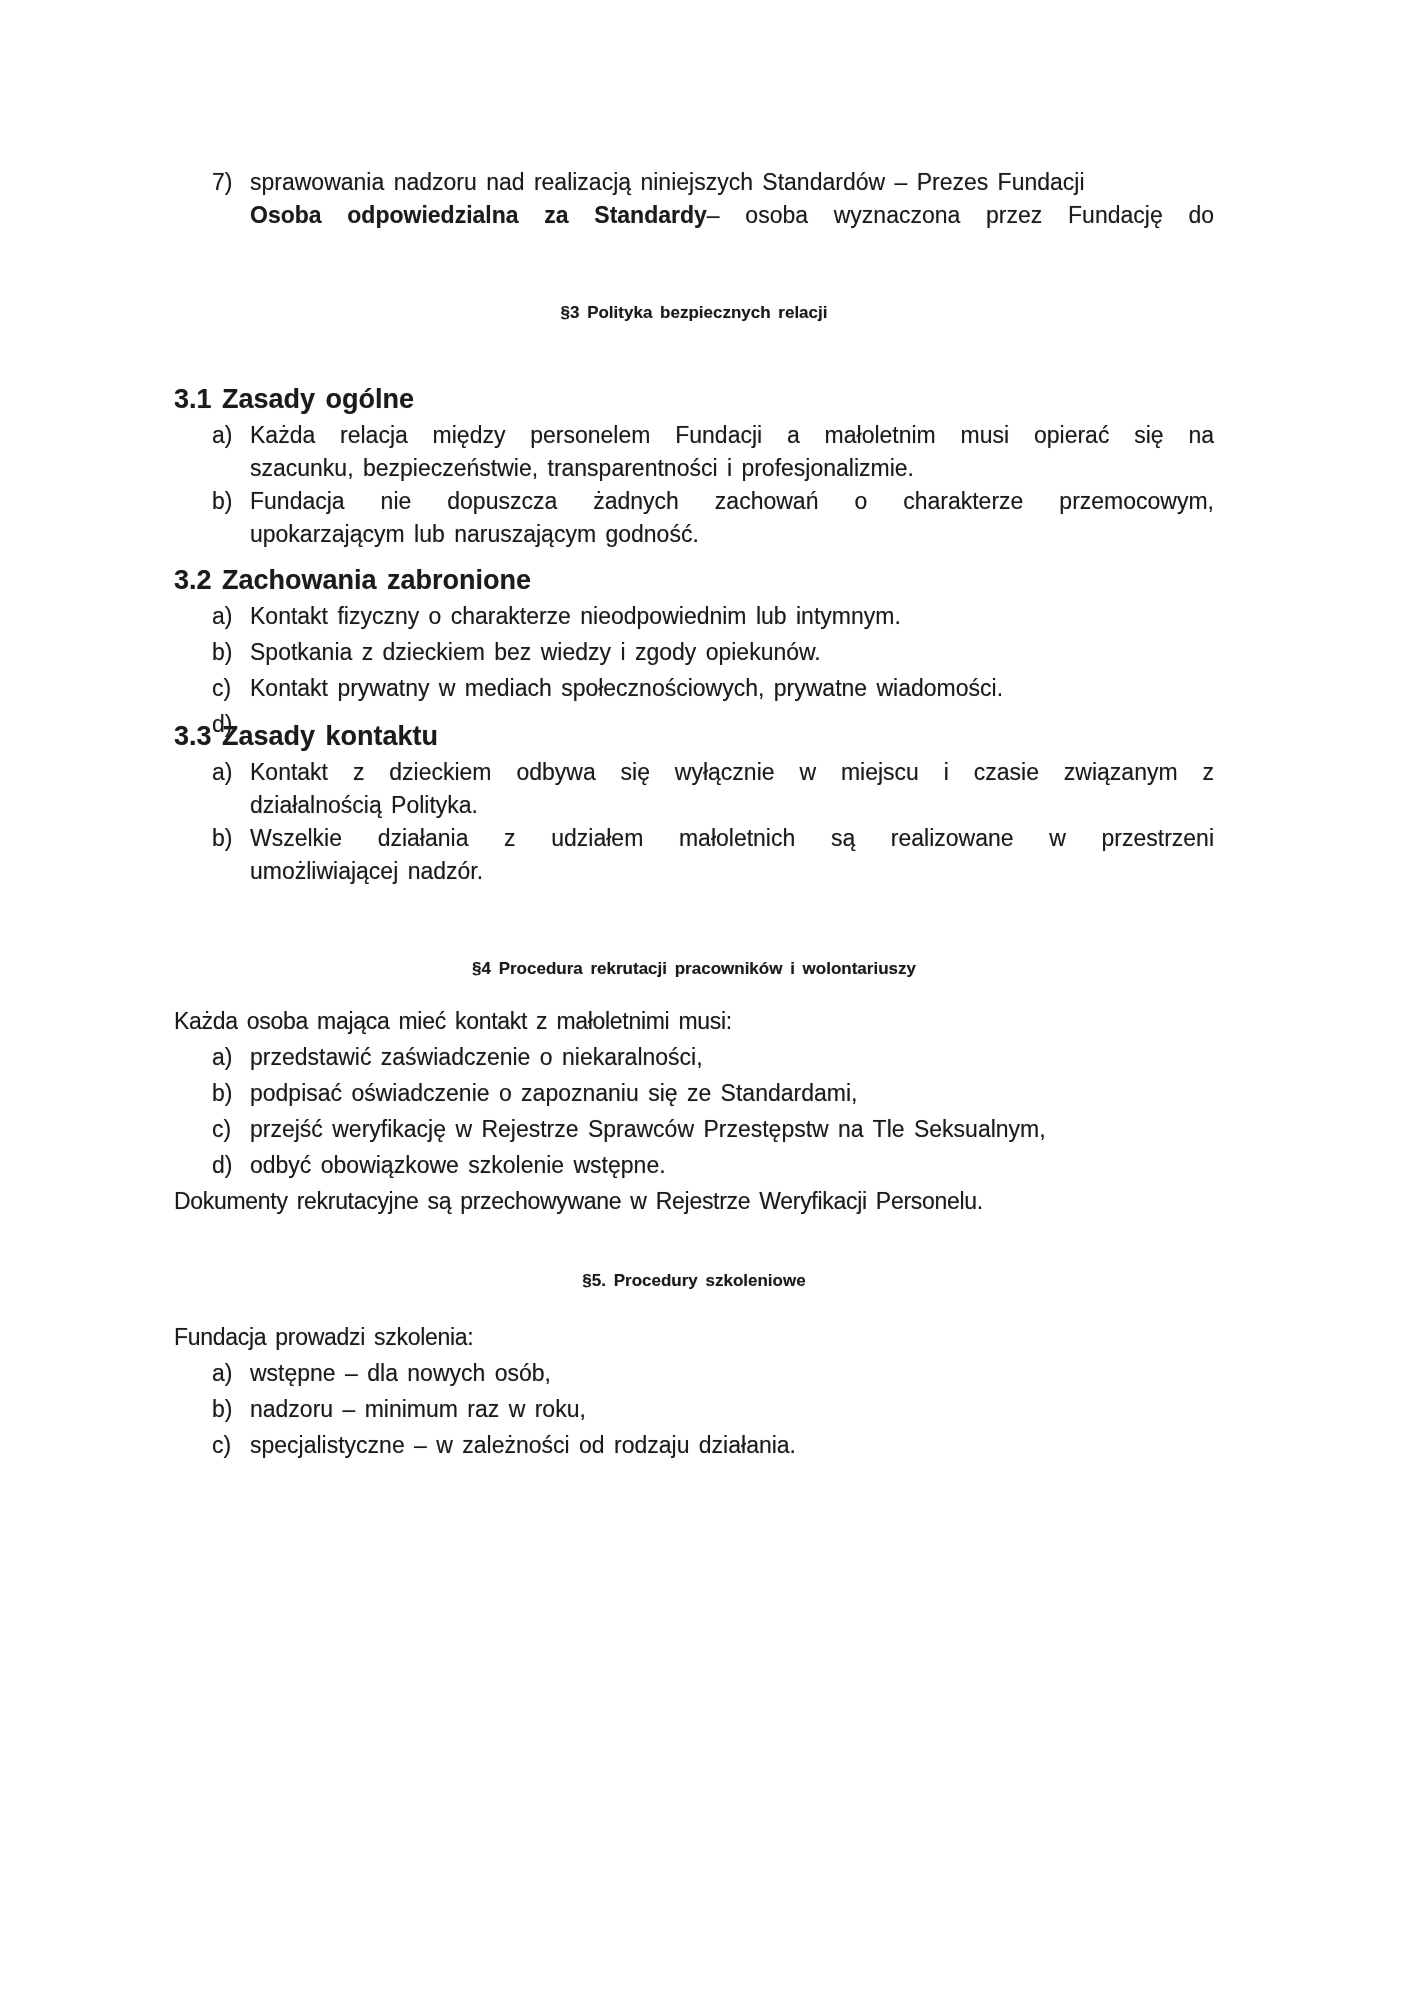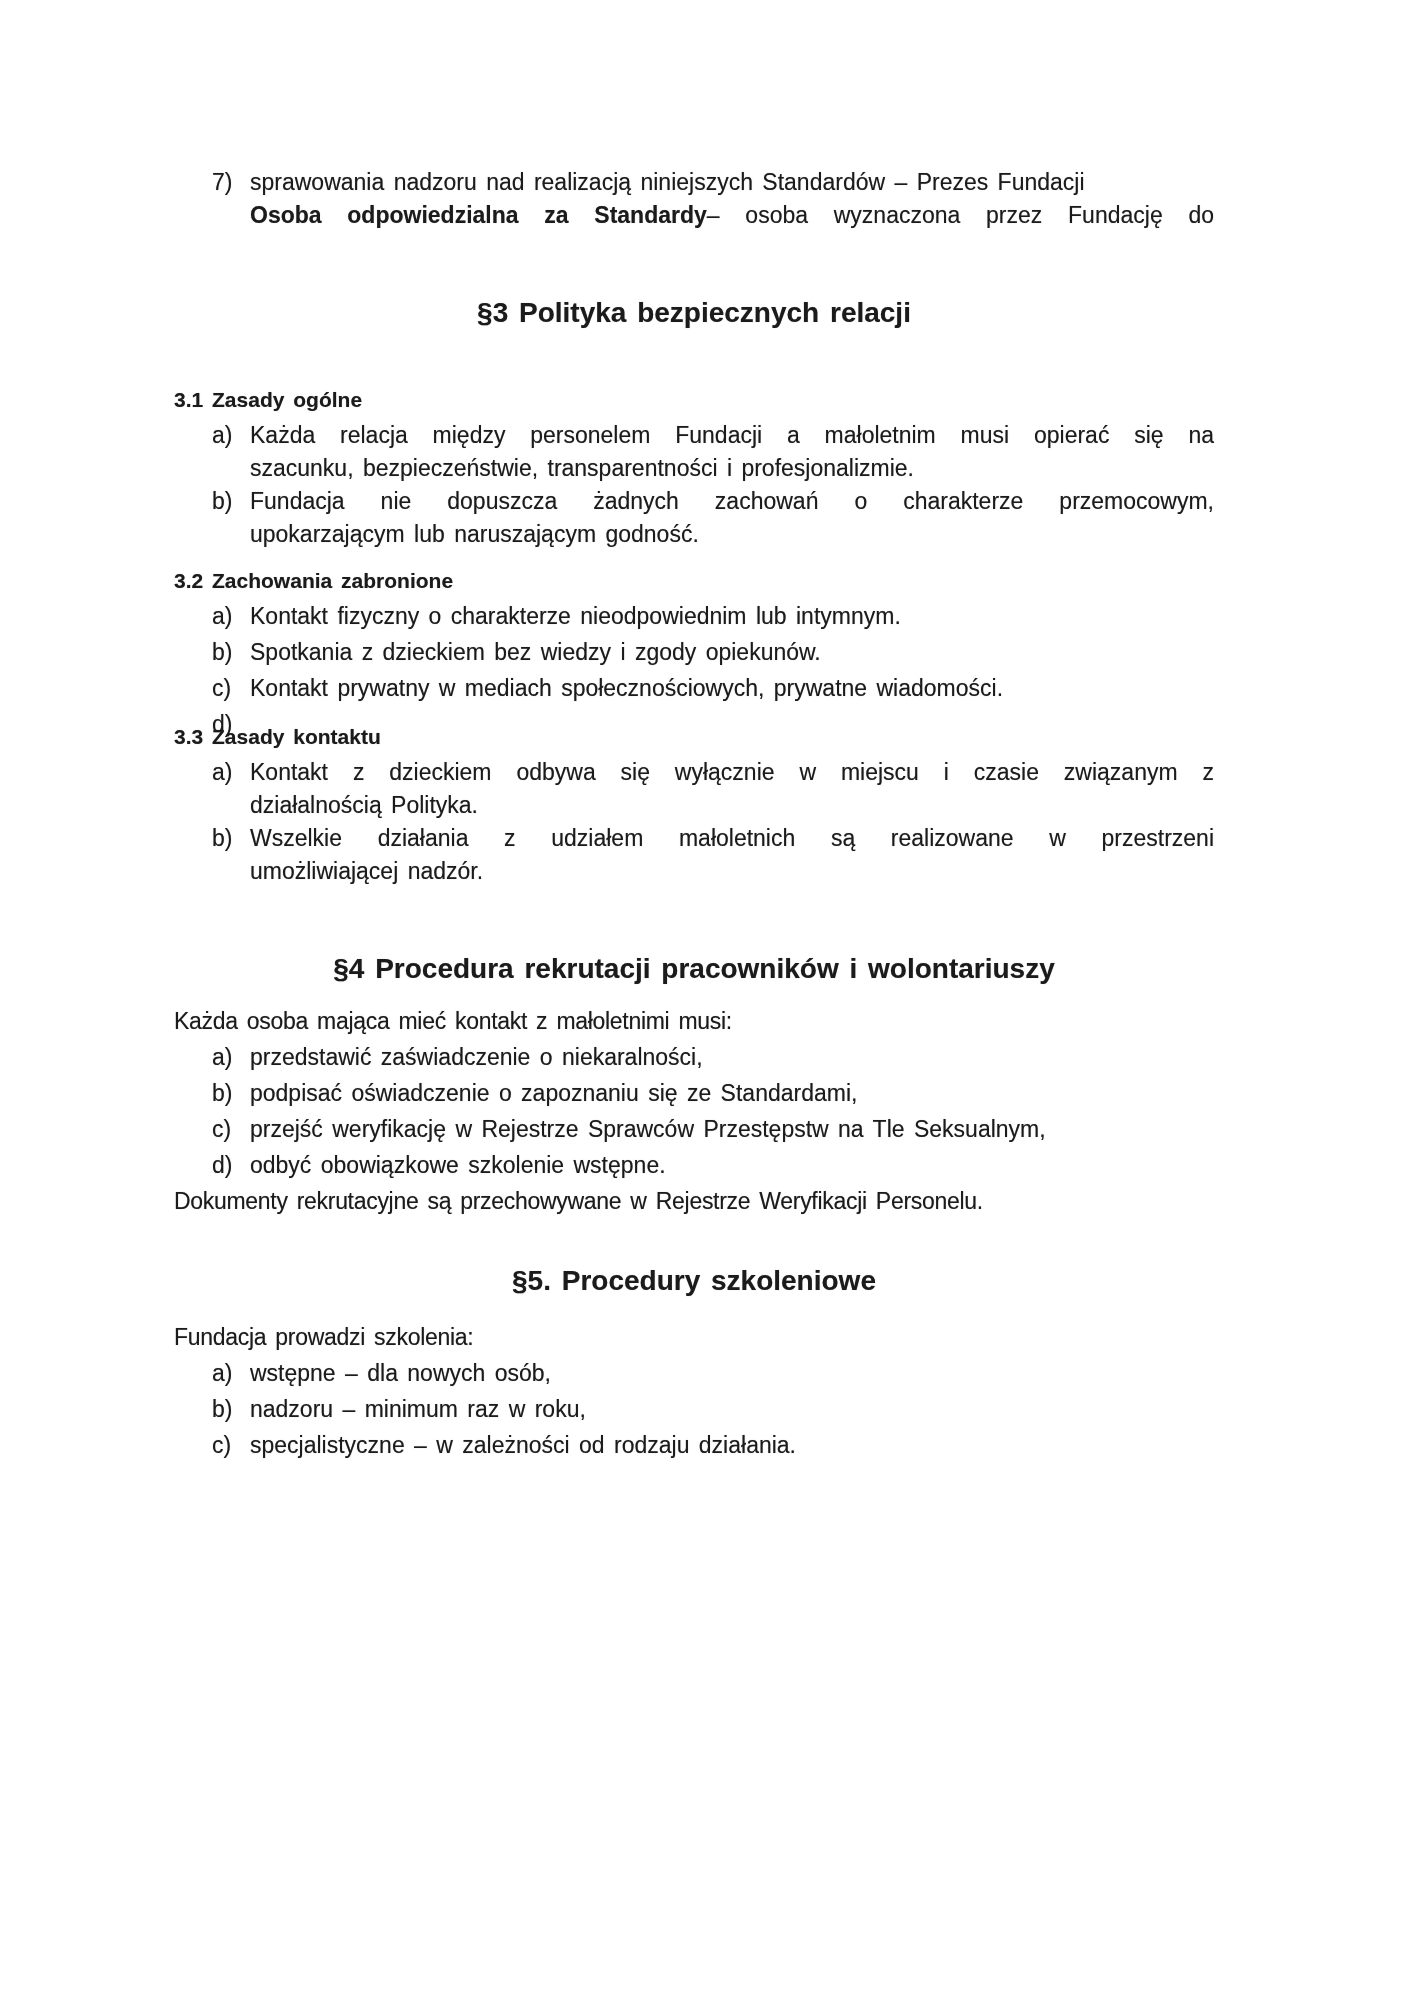--- a/index.html
+++ b/index.html
@@ -19,26 +19,26 @@
     top: 0;
     width: 1040px;
     font-size: 23px;
     line-height: 33px;
     word-spacing: 3px;
   }
   .sec-heading {
     font-weight: bold;
     text-align: center;
     margin: 0;
-    font-size: 28px;
+    font-size: 17px;
   }
   .sub-heading {
     font-weight: bold;
     margin: 0;
-    font-size: 21px;
+    font-size: 27px;
   }
   .bold-line {
     font-weight: normal;
     margin: 0;
     white-space: nowrap;
     letter-spacing: -0.3px;
   }
   .li {
     position: relative;
     padding-left: 76px;

